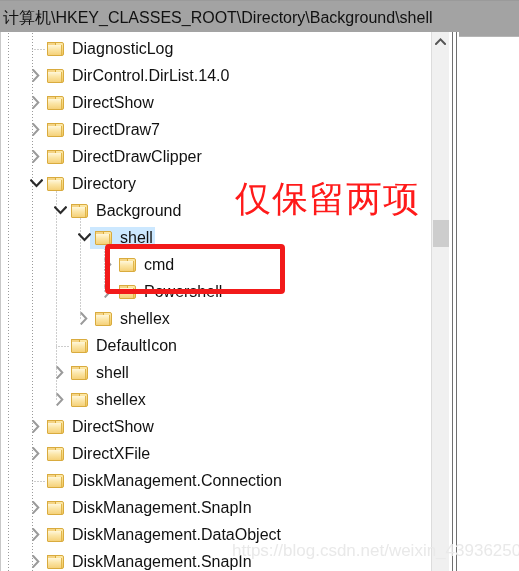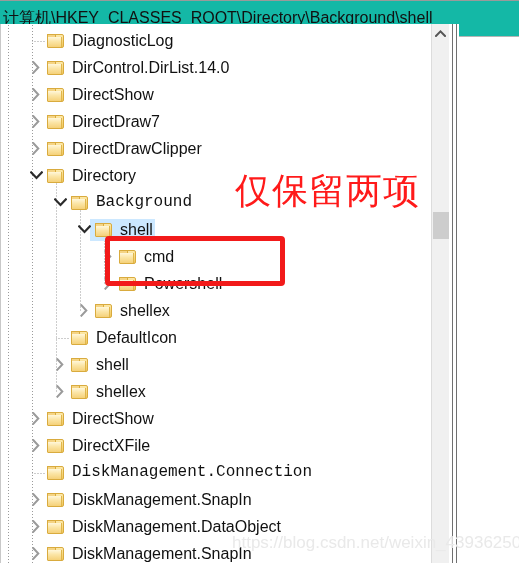--- a/index.html
+++ b/index.html
@@ -7,34 +7,34 @@
     width:519px;height:571px;overflow:hidden;
     background:#ffffff;
     font-family:"Liberation Sans","DejaVu Sans",sans-serif;
     -webkit-font-smoothing:antialiased;
   }
   #app{position:relative;width:519px;height:571px;overflow:hidden;background:#fff;}
 
   
   .addressbar{
     position:absolute;left:0;top:0;width:519px;height:37px;
-    background:#14b8a6;
+    background:#a3a3a3;
     border-top:1px solid #9a9a9a;
     border-bottom:1px solid #b5b5b5;
     box-sizing:border-box;
     display:flex;align-items:center;
   }
   .addr-text{
     font-size:16px;color:#111;
     padding-left:3px;white-space:nowrap;letter-spacing:0px;
   }
 
   
   .content{
-    position:absolute;left:0;top:24px;width:519px;height:539px;border-radius:31px;
+    position:absolute;left:0;top:32px;width:519px;height:539px;border-radius:31px;
   }
 
   
   .treepane{
     position:absolute;left:0;top:0;width:431px;height:539px;
     background:#ffffff;overflow:hidden;
   }
   
   .pane-left-edge{
     position:absolute;left:0;top:0;width:1px;height:539px;background:#c8c8c8;
@@ -244,21 +244,21 @@
                 <path d="M1.2 1.4 L6.5 7 L11.8 1.4" fill="none" stroke="#2b2b2b" stroke-width="2.2" stroke-linecap="square"></path>
               </svg>
             </span>
             <span class="folder" style="left:47px;top:7px;">
               <span class="fback"></span>
               <span class="ftab"></span>
               <span class="fflap"></span>
             </span>
             <span class="label" style="position:absolute;left:72px;">Directory</span>
           </div>
-          <div class="row" style="top: 165px; font-family: Liberation Mono, monospace;">
+          <div class="row" style="top: 165px;">
             <span class="chev" style="left:52px;">
               <svg width="13" height="9" viewBox="0 0 13 9">
                 <path d="M1.2 1.4 L6.5 7 L11.8 1.4" fill="none" stroke="#2b2b2b" stroke-width="2.2" stroke-linecap="square"></path>
               </svg>
             </span>
             <span class="folder" style="left:71px;top:7px;">
               <span class="fback"></span>
               <span class="ftab"></span>
               <span class="fflap"></span>
             </span>
@@ -376,21 +376,21 @@
               <span class="fflap"></span>
             </span>
             <span class="label" style="position:absolute;left:72px;">DirectXFile</span>
           </div>
           <div class="row" style="top: 435px;">
             <span class="folder" style="left:47px;top:7px;">
               <span class="fback"></span>
               <span class="ftab"></span>
               <span class="fflap"></span>
             </span>
-            <span class="label" style="position:absolute;left:72px;font-family:Liberation Mono, monospace;">DiskManagement.Connection</span>
+            <span class="label" style="position:absolute;left:72px;">DiskManagement.Connection</span>
           </div>
           <div class="row" style="top: 462px;">
             <span class="chev" style="left:28px;">
               <svg width="8" height="13" viewBox="0 0 8 13">
                 <path d="M1.4 1.3 L6.3 6.5 L1.4 11.7" fill="none" stroke="#9a9a9a" stroke-width="2" stroke-linecap="square"></path>
               </svg>
             </span>
             <span class="folder" style="left:47px;top:7px;">
               <span class="fback"></span>
               <span class="ftab"></span>

